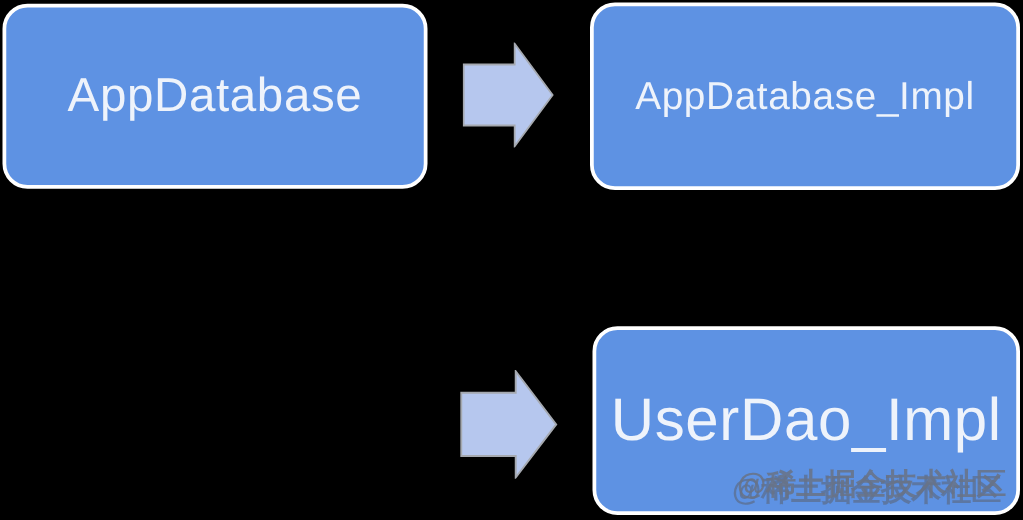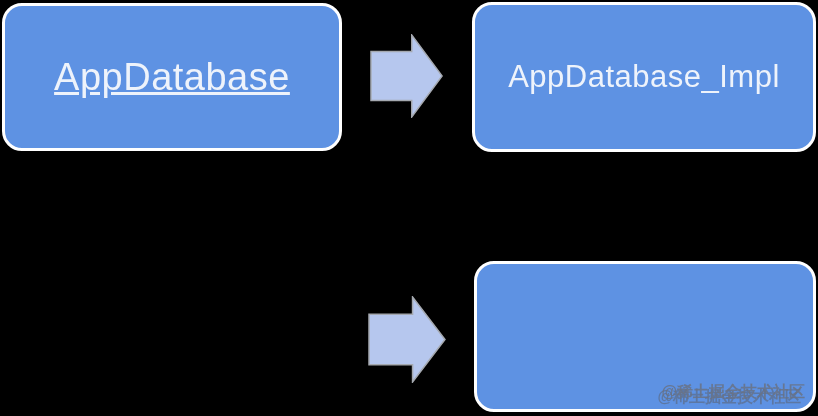--- a/index.html
+++ b/index.html
@@ -26,40 +26,40 @@
     justify-content: center;
     background: var(--box-fill, #5e92e3);
     border: 3px solid var(--box-border, #ffffff);
     border-radius: 20px;
     color: var(--text-color, #eef3fb);
   }
   .node-label {
     white-space: nowrap;
     letter-spacing: 0.5px;
   }
-  #node-appdatabase      { left: 2px;   top: 3px;   width: 340px; height: 148px; font-size: 38px; text-decoration: underline; }
+  #node-appdatabase      { left: 2px;   top: 3px;   width: 340px; height: 148px; font-size: 38px; }
   #node-appdatabase-impl { left: 472px; top: 2px;   width: 344px; height: 150px; font-size: 31px; }
   #node-userdao          { left: 2px;   top: 258px; width: 338px; height: 155px; font-size: 48px; }
   #node-userdao-impl     { left: 474px; top: 261px; width: 342px; height: 151px; font-size: 48px; }
   .arrow {
     position: absolute;
     display: block;
   }
   #arrow-top    { left: 370px; top: 34px;  width: 74px; height: 84px; }
   #arrow-bottom { left: 368px; top: 296px; width: 79px; height: 87px; }
   .arrow polygon {
     fill: var(--arrow-fill, #b6c7ee);
     stroke: var(--arrow-outline, #a5a9b0);
     stroke-width: 1.5;
   }
   .watermark {
     position: absolute;
     right: 8px;
     bottom: 6px;
-    font-size: 16px;
+    font-size: 24px;
     font-weight: bold;
     color: rgba(105, 114, 133, 0.85);
     text-shadow: -4px 5px 0 rgba(92, 101, 120, 0.6);
     white-space: nowrap;
     pointer-events: none;
   }
 </style>
 </head>
 <body>
 
@@ -76,16 +76,17 @@
   <div class="node" id="node-appdatabase-impl">
     <span class="node-label">AppDatabase_Impl</span>
   </div>
 
 
   <svg class="arrow" id="arrow-bottom" viewBox="0 0 78 86" preserveAspectRatio="none">
     <polygon points="1,18 44,18 44,1 76,43 44,85 44,68 1,68"></polygon>
   </svg>
 
   <div class="node" id="node-userdao-impl">
+    <span class="node-label">UserDao_Impl</span>
     <span class="watermark">@稀土掘金技术社区</span>
   </div>
 
 </div>
 
 </body></html>

